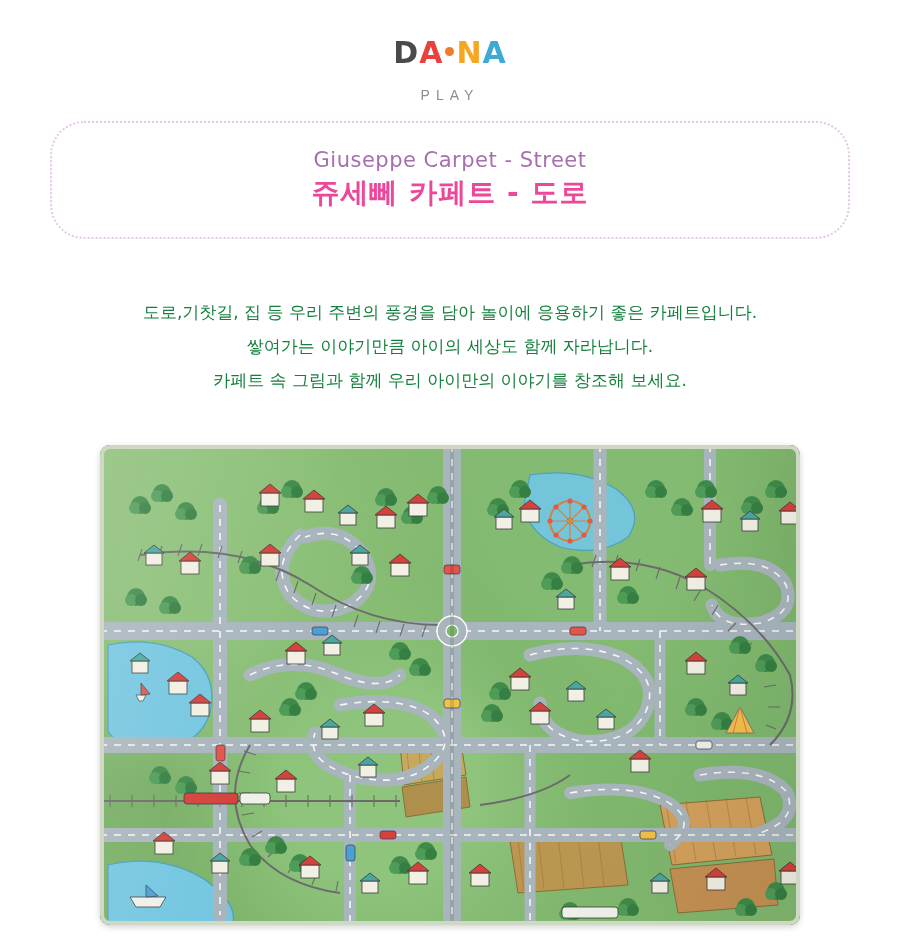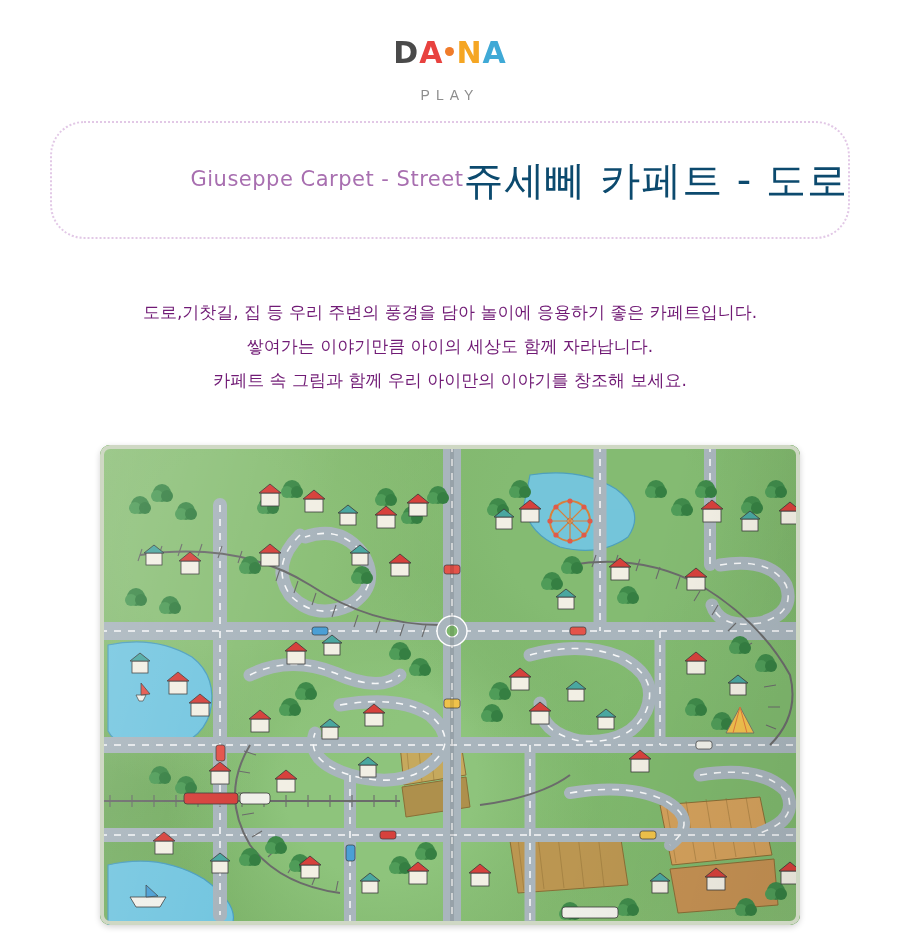--- a/index.html
+++ b/index.html
@@ -49,44 +49,44 @@
 
   
   .title-card {
     margin: 18px auto 0 auto;
     width: 800px;
     height: 118px;
     border: 2px dotted #e2c8e6;
     border-radius: 34px;
     box-sizing: border-box;
     display: flex;
-    flex-direction: row;
+    flex-direction: column;
     align-items: center;
-    justify-content: flex-end;
+    justify-content: center;
   }
   .title-en {
     color: #a86fb0;
     font-size: 21px;
     letter-spacing: 0.5px;
     font-family: "DejaVu Sans", sans-serif;
     margin-bottom: 2px;
   }
   .title-ko {
-    color: #0c4a6e;
-    font-size: 40px;
-    font-weight: 400;
+    color: #ec4899;
+    font-size: 28px;
+    font-weight: 700;
     letter-spacing: 1px;
     font-family: "DejaVu Sans", sans-serif;
   }
 
   
   .desc {
     margin-top: 56px;
     text-align: center;
-    color: #701a75;
+    color: #15803d;
     font-size: 17px;
     line-height: 34px;
     font-family: "DejaVu Sans", sans-serif;
   }
   .desc div { white-space: nowrap; }
 
   
   .product-wrap {
     margin: 48px auto 0 auto;
     width: 700px;

